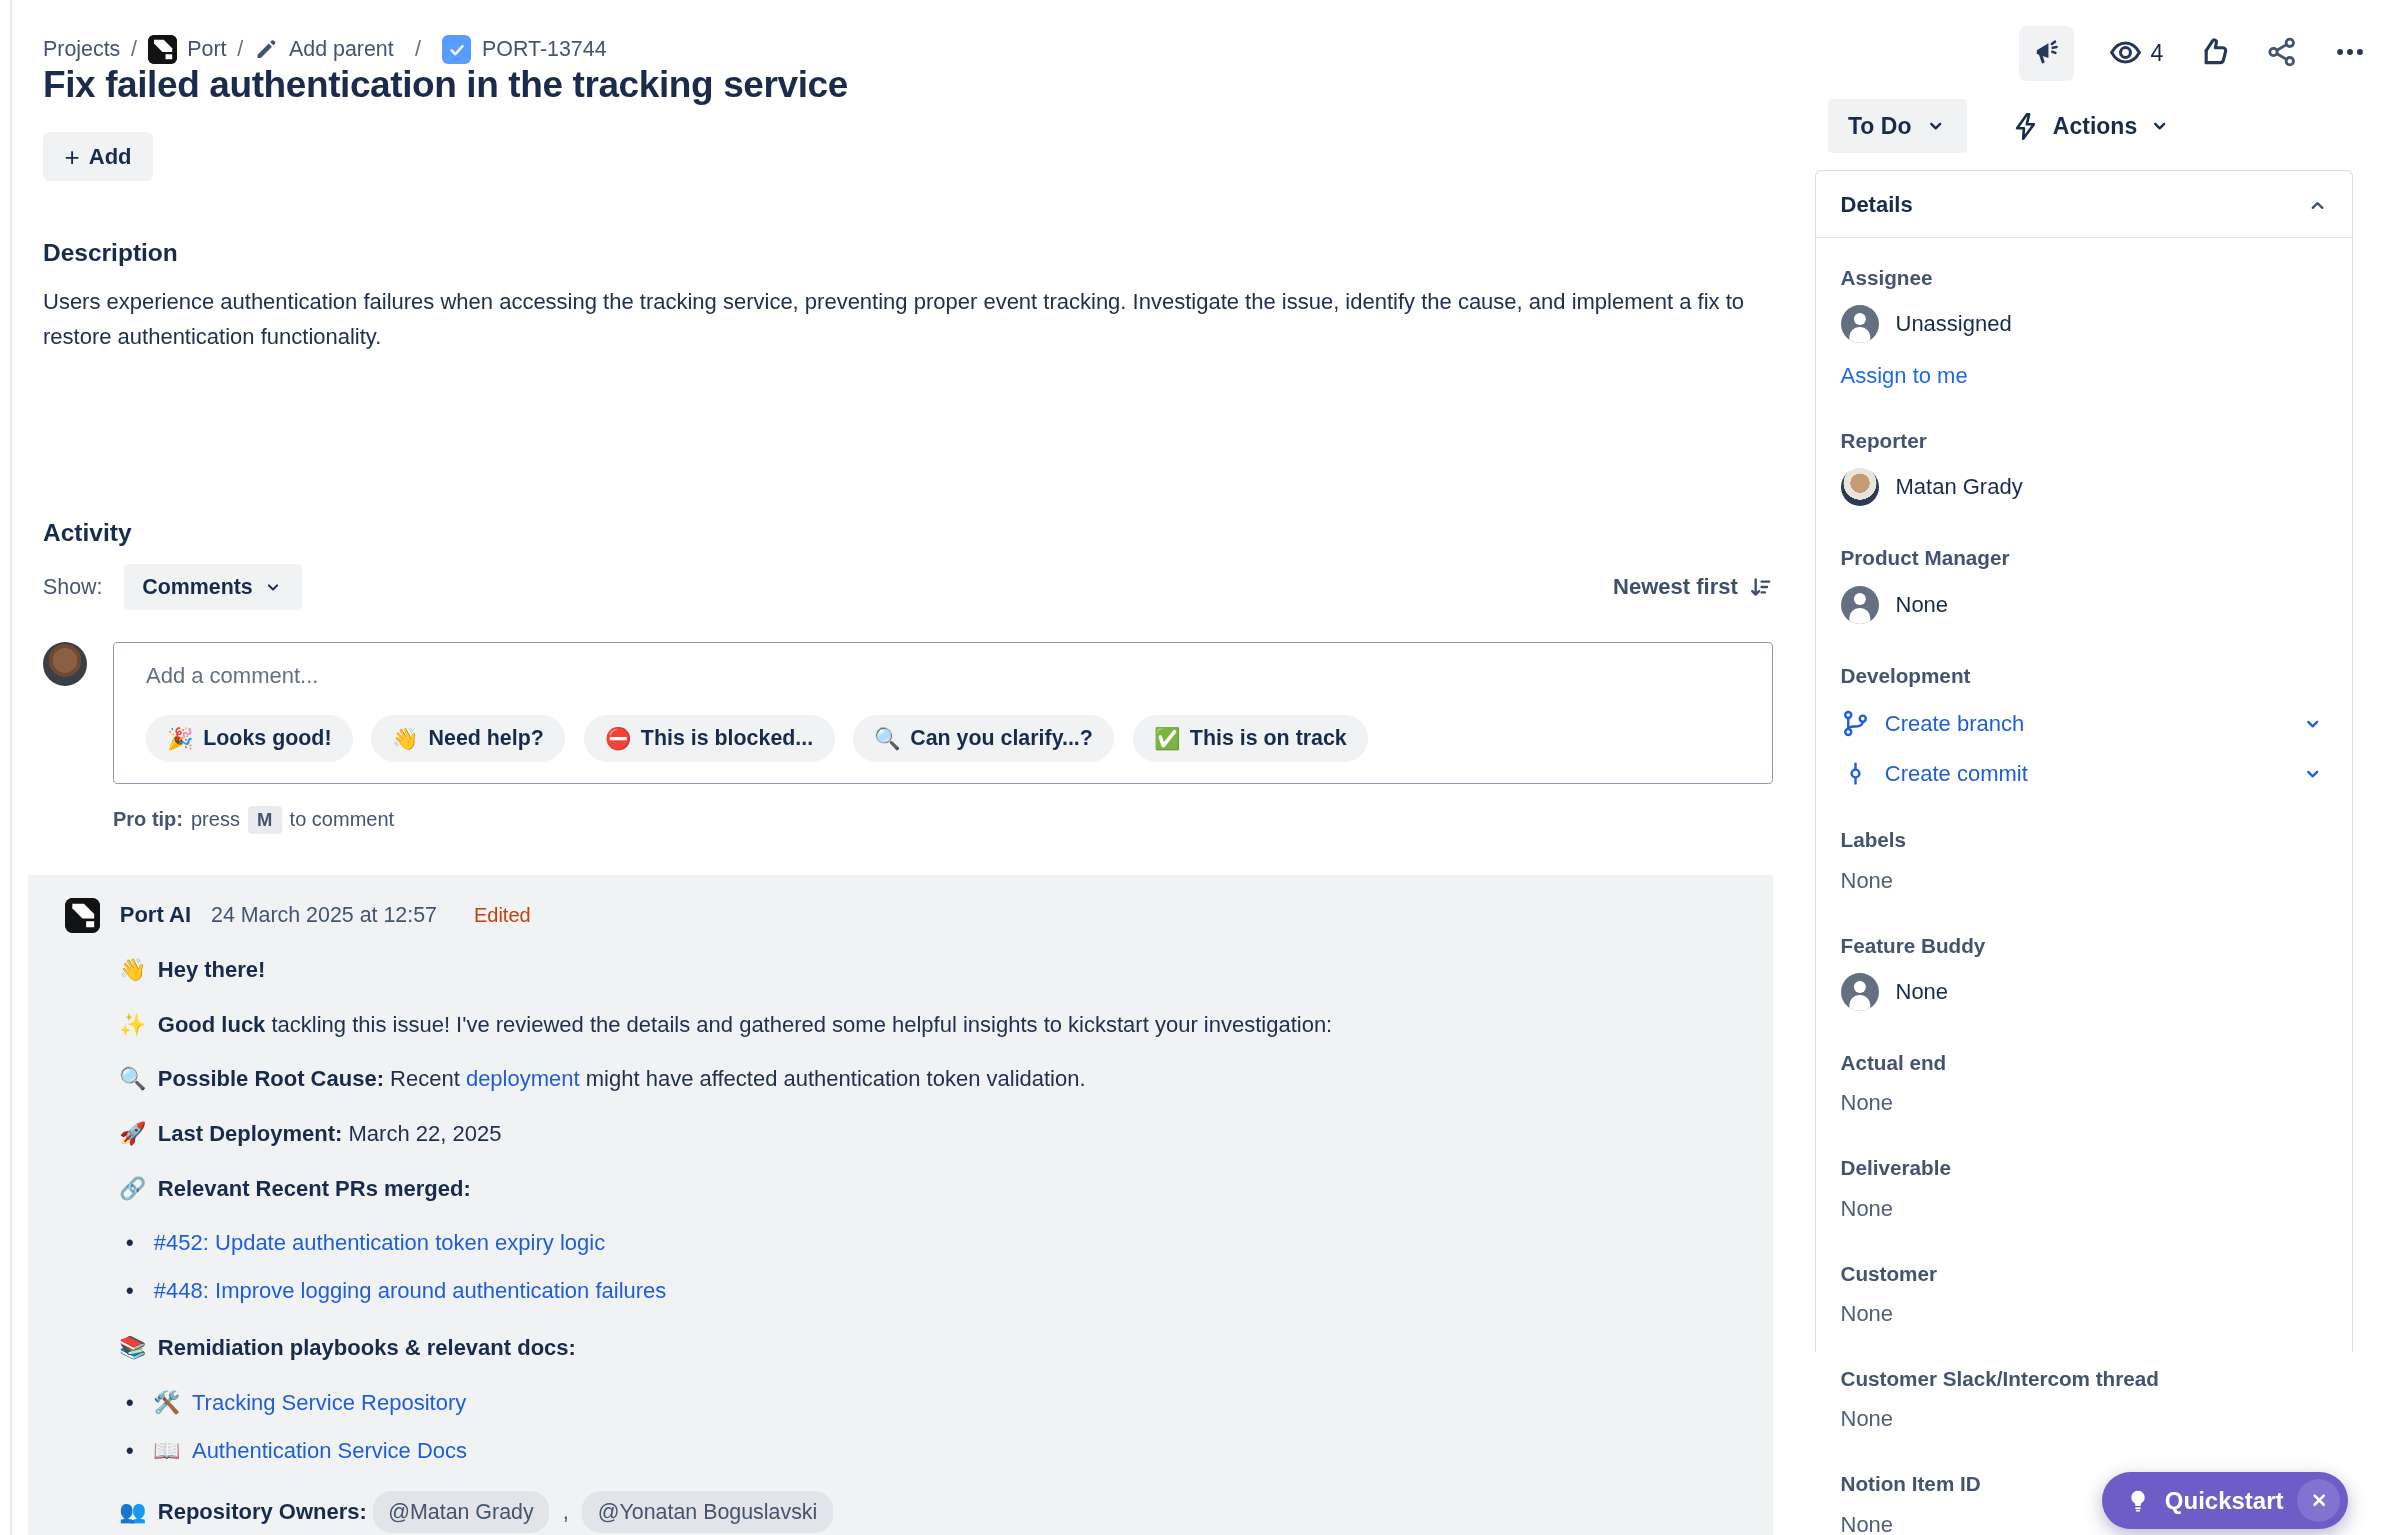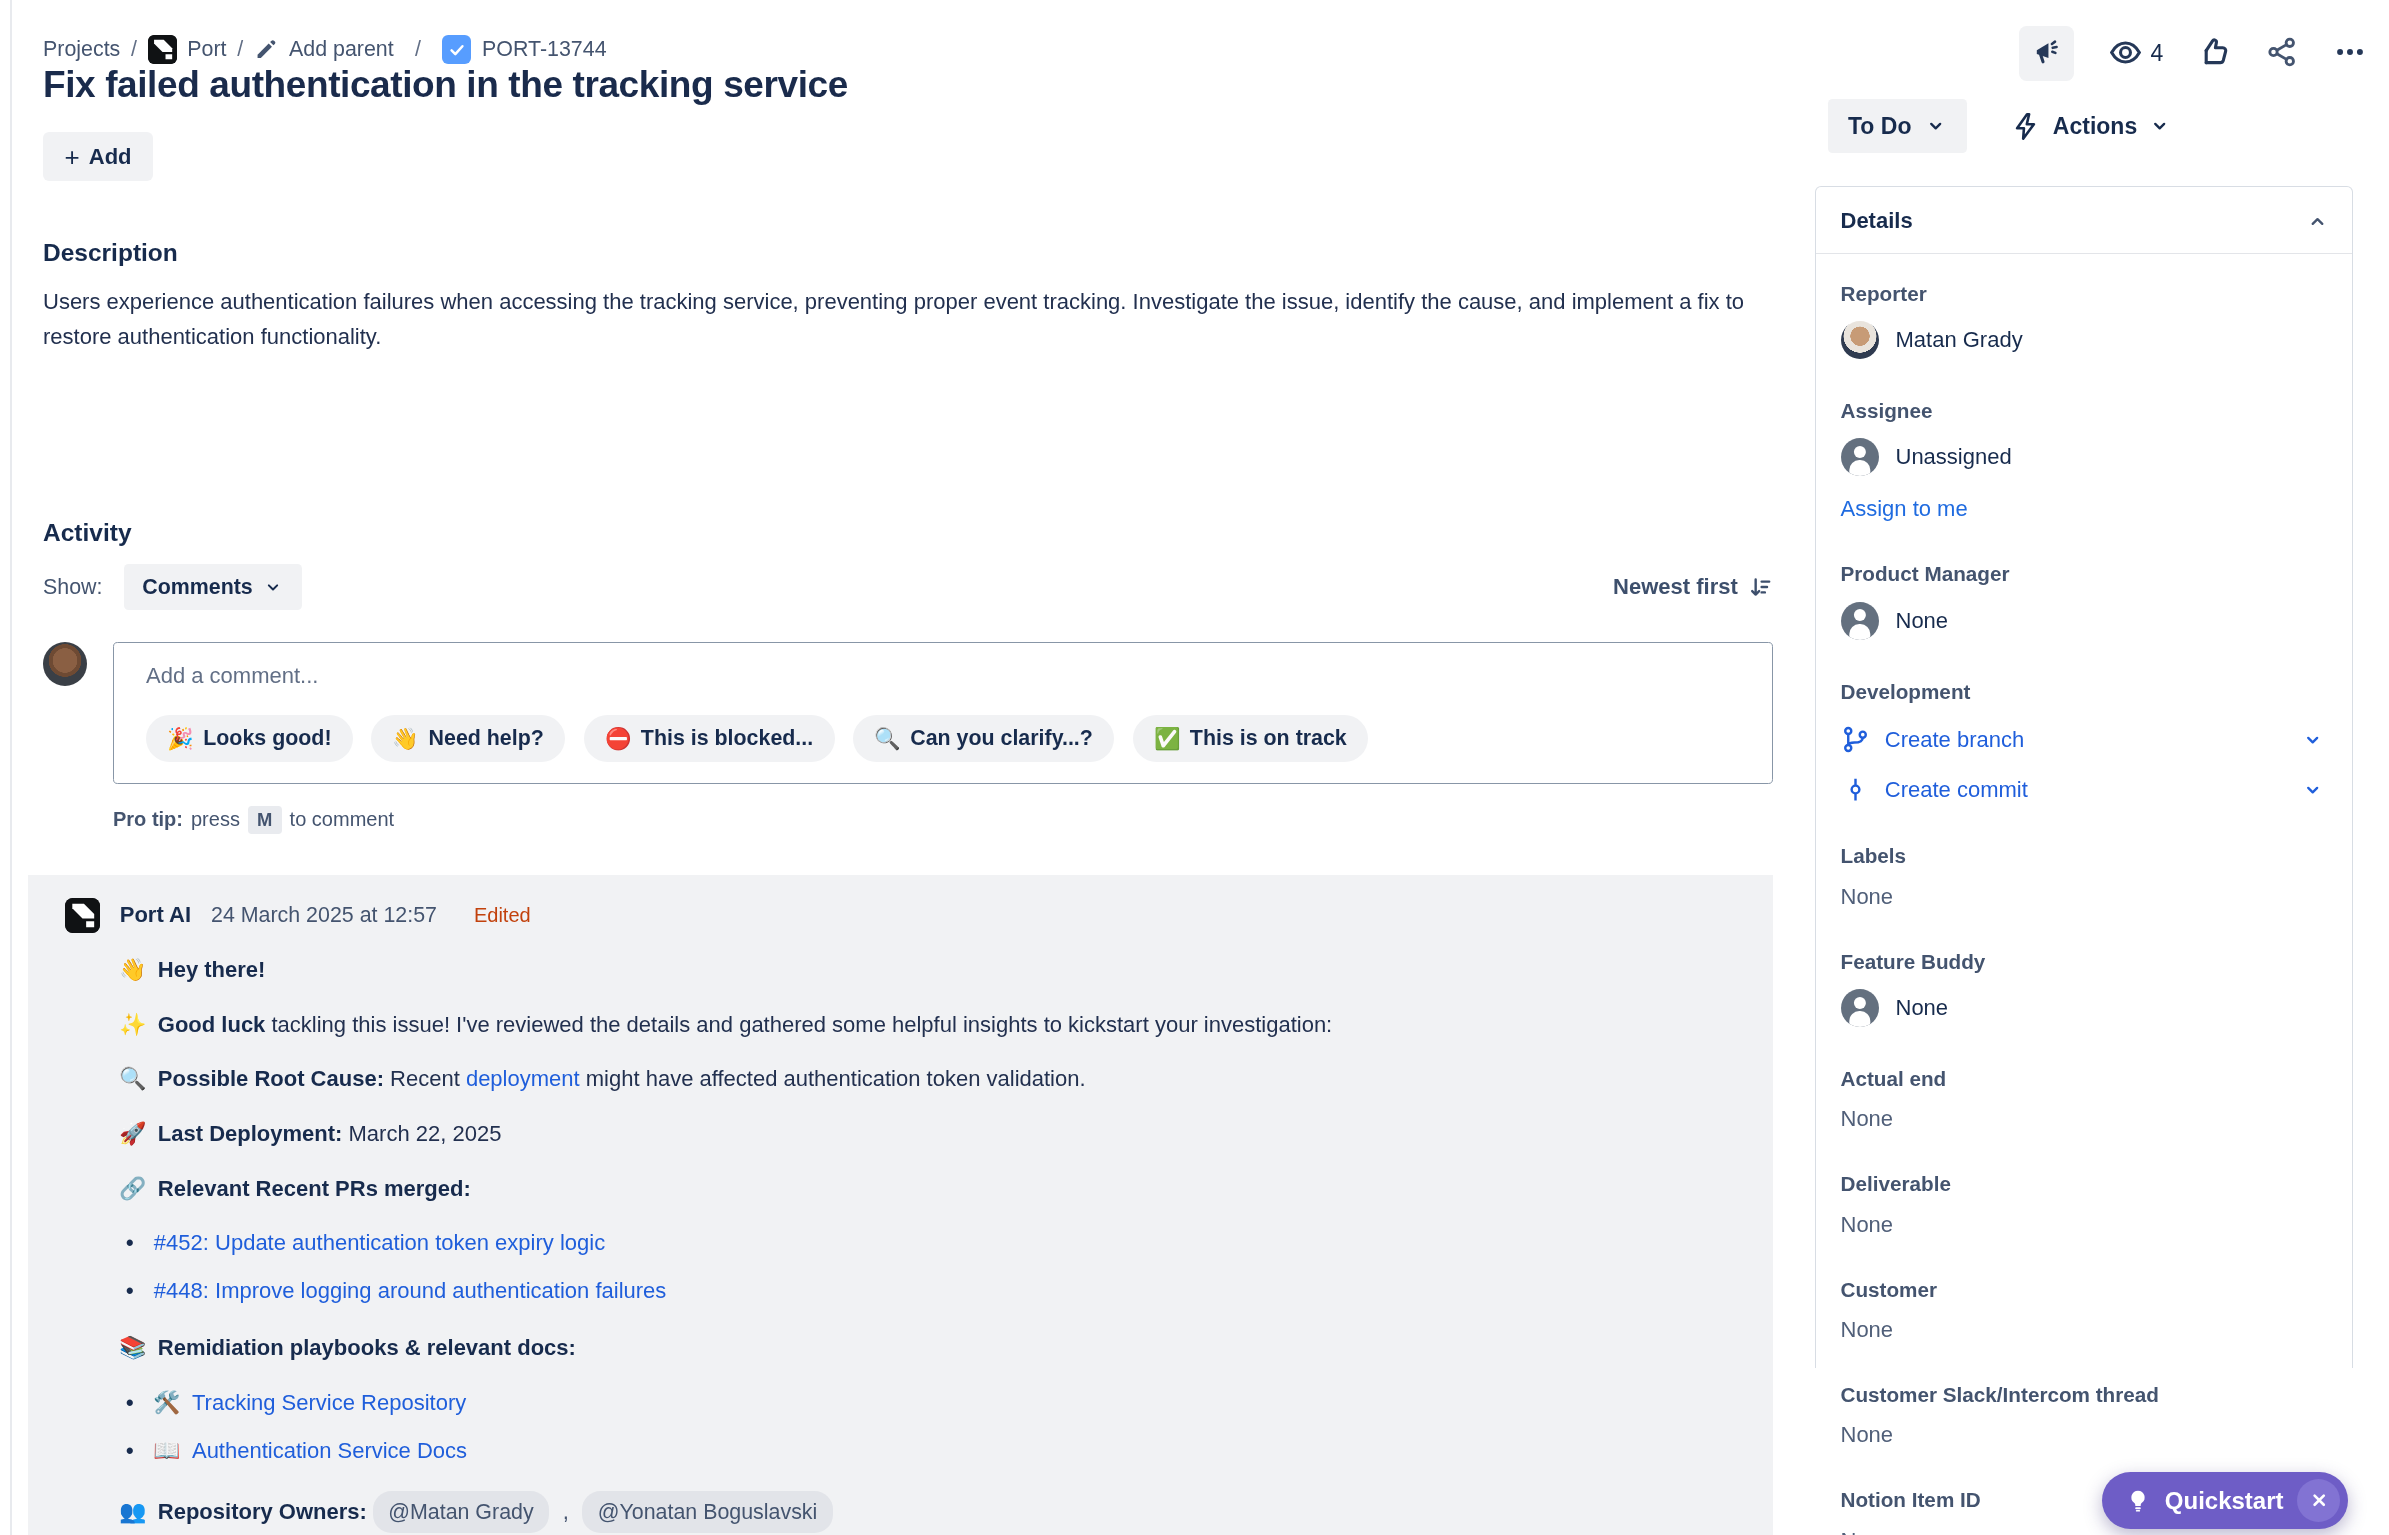--- a/index.html
+++ b/index.html
@@ -63,21 +63,21 @@
   .c-list li { margin-bottom:10.7px; display:flex; align-items:flex-end;margin-top:14px; }
   .c-list li::before { content:"•"; color:#172B4D; font-size:23px; margin-right:20px; }
   .mention-chip { display:inline-block; background:#E2E4E9; border-radius:18.4px; padding:3.8px 15.3px; font-size:21.4px; color:#44546F; cursor:pointer; }
   .owners-row .comma { margin:0 7.6px; color:#44546F; }
 
   
   .status-row { position:absolute; left:1828px; top:99px; display:flex; align-items:center; }
   .status-btn { display:inline-flex; align-items:center; gap:13.8px; background:#F1F2F4; border:none; border-radius:4.6px; height:54px; padding:0 20px; font-size:23px; font-weight:700; color:#172B4D; cursor:pointer; font-family:inherit; }
   .actions-btn { margin-left:43px; display:inline-flex; align-items:center; gap:12.2px; background:none; border:none; font-size:23px; font-weight:600; color:#172B4D; cursor:pointer; font-family:inherit; }
 
-  .details-panel { position:absolute; left:1815px; top:186px; width:538px; height:1182px; background:#fff; border:1.5px solid #D8DDE4; border-bottom:none; border-radius:6.1px 6.1px 0 0; }
+  .details-panel { position:absolute; left:1815px; top:170px; width:538px; height:1182px; background:#fff; border:1.5px solid #D8DDE4; border-bottom:none; border-radius:6.1px 6.1px 0 0; }
   .details-head { display:flex; align-items:center; justify-content:space-between; padding:21.4px 23px 18.4px 24.5px; cursor:pointer; }
   .details-title { font-size:22px; font-weight:700; color:#172B4D; }
   .details-divider { height:1.5px; background:#E3E5E9; }
   .fields { padding:27.5px 24.5px 0; }
   .field { margin-bottom:40px; }
   .f-label { font-size:20.7px; font-weight:600; color:#44546F; margin-bottom:15.3px; }
   .f-value-row { display:flex; align-items:center; gap:17px; font-size:22px; color:#172B4D; }
   .f-none { font-size:22px; color:#505F79; }
   .persona { width:38px; height:38px; border-radius:50%; background:#64707F; position:relative; overflow:hidden; flex:0 0 auto; }
   .persona::before { content:""; position:absolute; left:50%; top:7.6px; transform:translateX(-50%); width:12.2px; height:12.2px; border-radius:50%; background:#fff; }
@@ -345,34 +345,34 @@
       <span style="display:flex;">
         <svg width="23" height="23" viewBox="0 0 24 24" fill="none">
             <path d="M7 14.5 L12 9.5 L17 14.5" stroke="#44546F" stroke-width="2.4" stroke-linecap="round" stroke-linejoin="round"></path>
           </svg>
       </span>
     </div>
     <div class="details-divider"></div>
 
     <div class="fields">
       <div class="field">
+        <div class="f-label">Assignee</div>
+        <div class="f-value-row">
+          <span class="persona"></span>
+          <span>Unassigned</span>
+        </div>
+        <a class="assign-link">Assign to me</a>
+      </div>
+
+      <div class="field">
         <div class="f-label">Reporter</div>
         <div class="f-value-row">
           <span class="avatar photo-2"></span>
           <span>Matan Grady</span>
         </div>
-      </div>
-
-      <div class="field">
-        <div class="f-label">Assignee</div>
-        <div class="f-value-row">
-          <span class="persona"></span>
-          <span>Unassigned</span>
-        </div>
-        <a class="assign-link">Assign to me</a>
       </div>
 
       <div class="field">
         <div class="f-label">Product Manager</div>
         <div class="f-value-row">
           <span class="persona"></span>
           <span>None</span>
         </div>
       </div>
 

